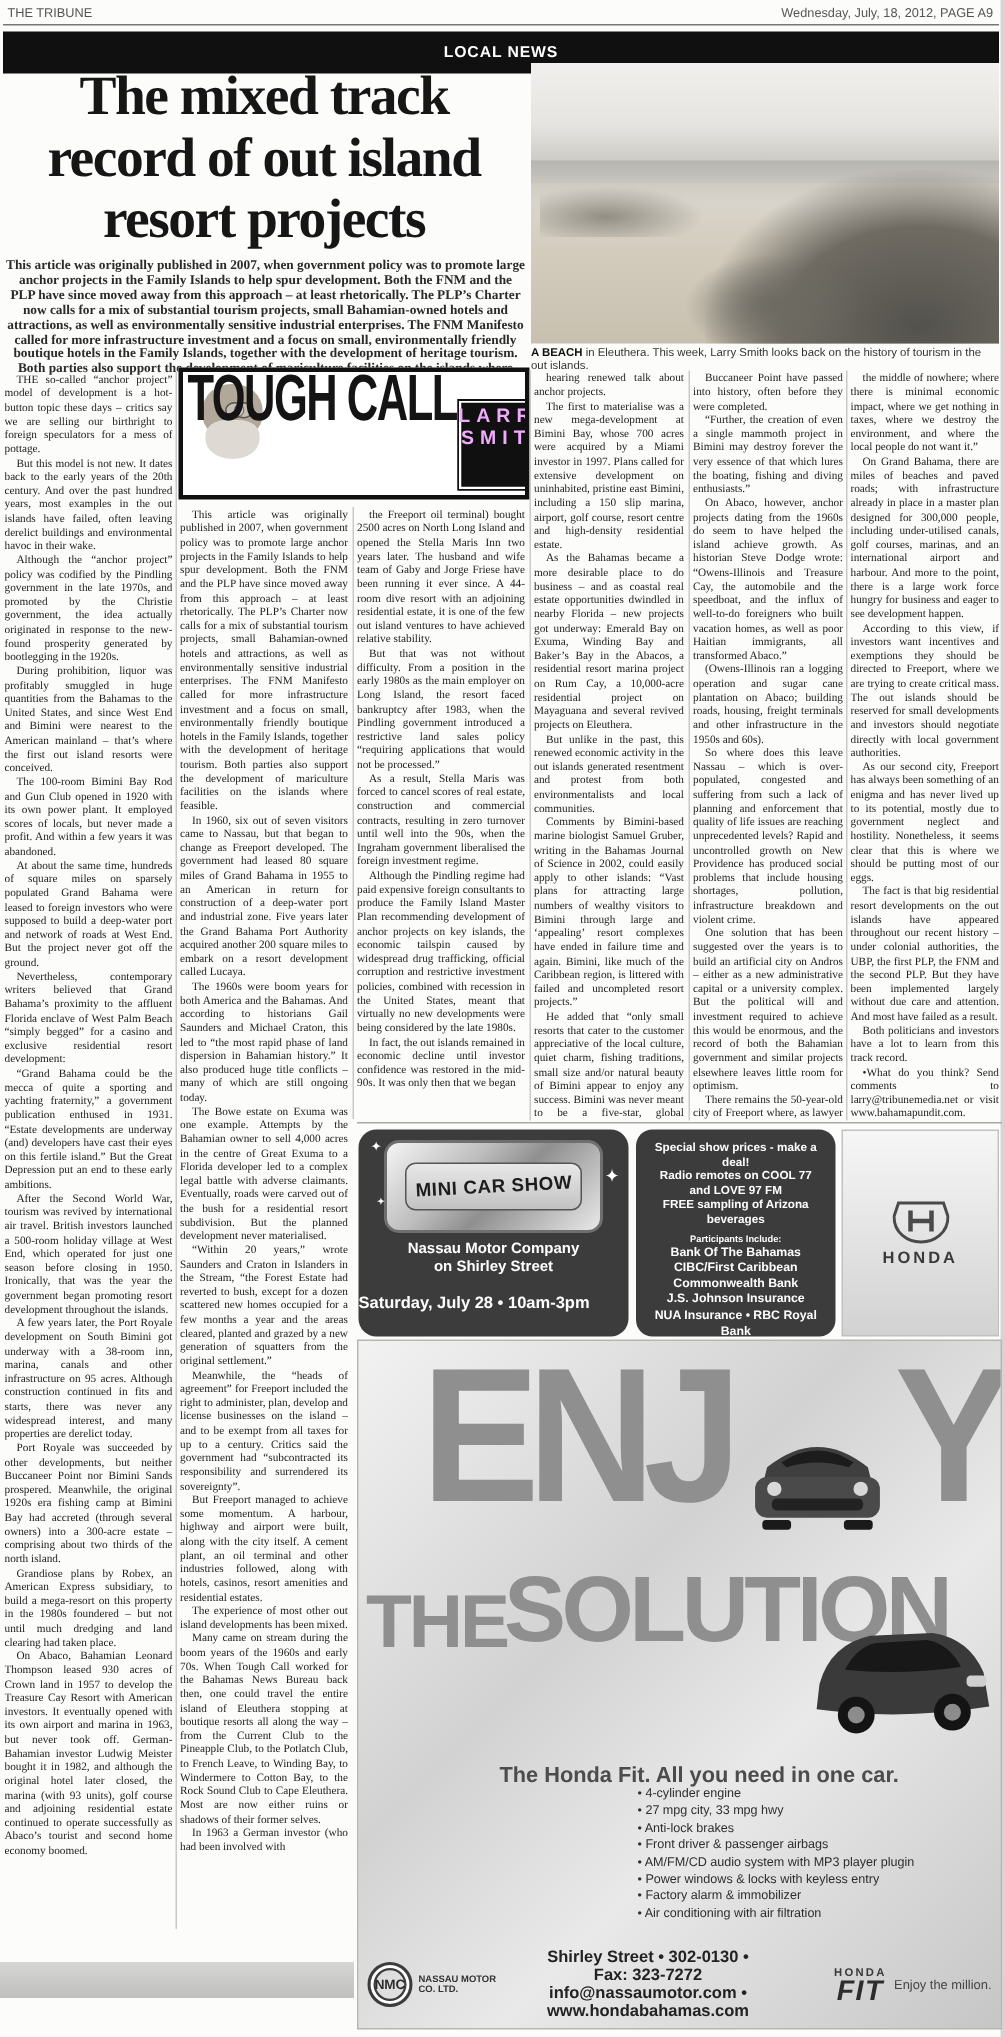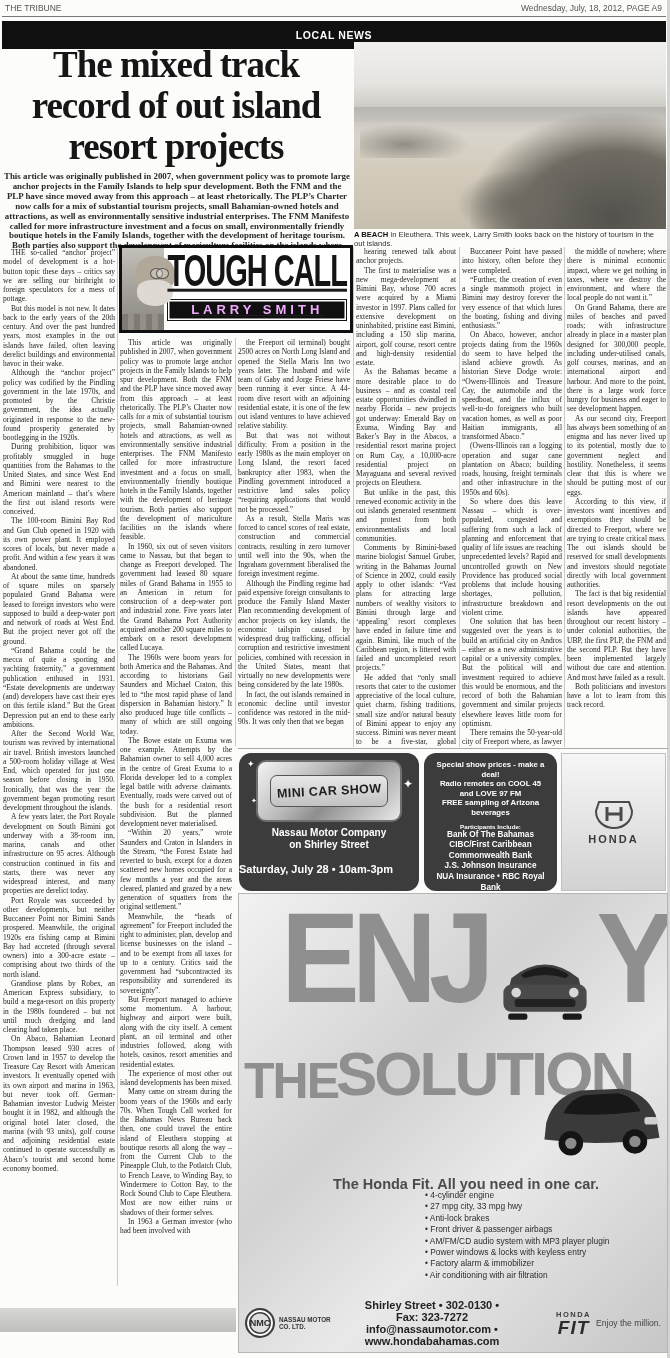--- a/index.html
+++ b/index.html
@@ -43,21 +43,21 @@
   .tc-photo{ position:relative; width:66px; background:linear-gradient(180deg,#c3c0ba 0%,#a7a49e 45%,#8b8882 100%); }
   .tc-head{ position:absolute; left:13px; top:8px; width:40px; height:36px; border-radius:48% 48% 42% 42%; background:#b2a89a; }
   .tc-glasses{ position:absolute; left:18px; top:20px; width:30px; height:9px;
                border-left:9px solid rgba(70,70,70,.0); }
   .tc-glasses::before,.tc-glasses::after{ content:""; position:absolute; top:0; width:11px; height:9px;
                border:1.5px solid #55524e; border-radius:50%; background:rgba(255,255,255,.25); }
   .tc-glasses::before{ left:1px; } .tc-glasses::after{ right:1px; }
   .tc-beard{ position:absolute; left:15px; top:32px; width:36px; height:26px; border-radius:38% 38% 50% 50%; background:#dedad3; }
   .tc-shirt{ position:absolute; left:0; bottom:0; width:100%; height:16px;
              background:repeating-linear-gradient(90deg,#7e7b75 0 6px,#949089 6px 12px); }
-  .tc-right{ flex:1; display:flex; flex-direction:column; justify-content:flex-start; padding:2px 3px 3px 3px;text-decoration:underline; }
+  .tc-right{ flex:1; display:flex; flex-direction:row; justify-content:flex-start; padding:2px 3px 3px 3px; }
   .tc-title{ font-family:"Liberation Sans",sans-serif; font-weight:bold; font-size:29px; letter-spacing:-1px;
              color:#141414; text-align:center; transform:scaleY(1.5); transform-origin:50% 20%; white-space:nowrap; }
   .tc-bar{ margin-top:16px; background:#101010; color:#f0abfc; border:1px solid #101010; box-shadow:inset 0 0 0 1.5px #fff;
            font-family:"Liberation Sans",sans-serif; font-weight:bold; font-size:13px; letter-spacing:4px;
            text-align:center; padding:2px 0 3px; }
 
   
   .col{ position:absolute; font-size:7.5px; line-height:9.25px; text-align:justify; overflow:hidden; color:#1d1d1d; }
   .col p{ text-indent:8px; }
   .c1{ left:3px;   top:248px; width:112px; height:1040px; }
@@ -83,21 +83,21 @@
   .badge{ position:absolute; left:17px; top:7px; width:146px; height:62px; border-radius:10px;
           background:linear-gradient(135deg,#f5f5f5 0%,#bdbdbd 35%,#8f8f8f 55%,#e9e9e9 100%);
           border:2px solid #6f6f6f; display:flex; align-items:center; justify-content:center; }
   .badge-inner{ border:1.5px solid #555; border-radius:7px; padding:8px 6px; background:linear-gradient(180deg,#e8e8e8,#c2c2c2); }
   .badge-text{ font-weight:bold; font-size:12.5px; color:#1d1d1d; letter-spacing:.4px; transform:rotate(-3deg); display:block; }
   .sparkle{ position:absolute; color:#fff; font-size:9px; }
   .sp1{ left:8px; top:6px; } .sp2{ right:6px; top:24px; font-size:12px; } .sp3{ left:12px; top:44px; font-size:7px; }
   .csa-venue{ position:absolute; top:74px; left:0; width:100%; text-align:center; font-weight:bold;
               font-size:10px; line-height:12px; }
   .csa-when{ position:absolute; top:110px; left:0; width:100%; text-align:left; font-weight:bold; font-size:11px; }
-  .csa-mid{ left:424px; top:753px; width:133px; height:138px; padding:7px 4px 4px; text-align:center; }
+  .csa-mid{ left:424px; top:753px; width:133px; height:138px; padding:7px 4px 4px; text-align:center;border-radius:11px; }
   .csa-promo{ font-weight:bold; font-size:7.8px; line-height:9.6px; }
   .csa-label{ margin-top:5px; font-weight:bold; font-size:6.2px; }
   .csa-parts div{ font-weight:bold; font-size:8.2px; line-height:10.6px; }
   .csa-honda{ position:absolute; left:561px; top:753px; width:105px; height:138px;
               background:linear-gradient(180deg,#f6f6f6,#d2d2d2); border:1px solid #c0c0c0;
               display:flex; flex-direction:column; align-items:center; justify-content:center; gap:3px; }
   .h-mark{ width:38px; height:30px; }
   .h-word{ font-family:"Liberation Sans",sans-serif; font-weight:bold; font-size:11px; letter-spacing:2px; color:#3a3a3a; }
 
   
@@ -168,20 +168,21 @@
     </div>
   </div>
 
   <div class="col c1">
       <p>THE so-called “anchor project” model of development is a hot-button topic these days – critics say we are selling our birthright to foreign speculators for a mess of pottage.</p>
       <p>But this model is not new. It dates back to the early years of the 20th century. And over the past hundred years, most examples in the out islands have failed, often leaving derelict buildings and environmental havoc in their wake.</p>
       <p>Although the “anchor project” policy was codified by the Pindling government in the late 1970s, and promoted by the Christie government, the idea actually originated in response to the new-found prosperity generated by bootlegging in the 1920s.</p>
       <p>During prohibition, liquor was profitably smuggled in huge quantities from the Bahamas to the United States, and since West End and Bimini were nearest to the American mainland – that’s where the first out island resorts were conceived.</p>
       <p>The 100-room Bimini Bay Rod and Gun Club opened in 1920 with its own power plant. It employed scores of locals, but never made a profit. And within a few years it was abandoned.</p>
       <p>At about the same time, hundreds of square miles on sparsely populated Grand Bahama were leased to foreign investors who were supposed to build a deep-water port and network of roads at West End. But the project never got off the ground.</p>
+      <p>Nevertheless, contemporary writers believed that Grand Bahama’s proximity to the affluent Florida enclave of West Palm Beach “simply begged” for a casino and exclusive residential resort development:</p>
       <p>“Grand Bahama could be the mecca of quite a sporting and yachting fraternity,” a government publication enthused in 1931. “Estate developments are underway (and) developers have cast their eyes on this fertile island.” But the Great Depression put an end to these early ambitions.</p>
       <p>After the Second World War, tourism was revived by international air travel. British investors launched a 500-room holiday village at West End, which operated for just one season before closing in 1950. Ironically, that was the year the government began promoting resort development throughout the islands.</p>
       <p>A few years later, the Port Royale development on South Bimini got underway with a 38-room inn, marina, canals and other infrastructure on 95 acres. Although construction continued in fits and starts, there was never any widespread interest, and many properties are derelict today.</p>
       <p>Port Royale was succeeded by other developments, but neither Buccaneer Point nor Bimini Sands prospered. Meanwhile, the original 1920s era fishing camp at Bimini Bay had accreted (through several owners) into a 300-acre estate – comprising about two thirds of the north island.</p>
       <p>Grandiose plans by Robex, an American Express subsidiary, to build a mega-resort on this property in the 1980s foundered – but not until much dredging and land clearing had taken place.</p>
       <p>On Abaco, Bahamian Leonard Thompson leased 930 acres of Crown land in 1957 to develop the Treasure Cay Resort with American investors. It eventually opened with its own airport and marina in 1963, but never took off. German-Bahamian investor Ludwig Meister bought it in 1982, and although the original hotel later closed, the marina (with 93 units), golf course and adjoining residential estate continued to operate successfully as Abaco’s tourist and second home economy boomed.</p>
     </div>
   <div class="col c2">
       <p>This article was originally published in 2007, when government policy was to promote large anchor projects in the Family Islands to help spur development. Both the FNM and the PLP have since moved away from this approach – at least rhetorically. The PLP’s Charter now calls for a mix of substantial tourism projects, small Bahamian-owned hotels and attractions, as well as environmentally sensitive industrial enterprises. The FNM Manifesto called for more infrastructure investment and a focus on small, environmentally friendly boutique hotels in the Family Islands, together with the development of heritage tourism. Both parties also support the development of mariculture facilities on the islands where feasible.</p>
       <p>In 1960, six out of seven visitors came to Nassau, but that began to change as Freeport developed. The government had leased 80 square miles of Grand Bahama in 1955 to an American in return for construction of a deep-water port and industrial zone. Five years later the Grand Bahama Port Authority acquired another 200 square miles to embark on a resort development called Lucaya.</p>
@@ -214,24 +215,25 @@
       <p>“Further, the creation of even a single mammoth project in Bimini may destroy forever the very essence of that which lures the boating, fishing and diving enthusiasts.”</p>
       <p>On Abaco, however, anchor projects dating from the 1960s do seem to have helped the island achieve growth. As historian Steve Dodge wrote: “Owens-Illinois and Treasure Cay, the automobile and the speedboat, and the influx of well-to-do foreigners who built vacation homes, as well as poor Haitian immigrants, all transformed Abaco.”</p>
       <p>(Owens-Illinois ran a logging operation and sugar cane plantation on Abaco; building roads, housing, freight terminals and other infrastructure in the 1950s and 60s).</p>
       <p>So where does this leave Nassau – which is over-populated, congested and suffering from such a lack of planning and enforcement that quality of life issues are reaching unprecedented levels? Rapid and uncontrolled growth on New Providence has produced social problems that include housing shortages, pollution, infrastructure breakdown and violent crime.</p>
       <p>One solution that has been suggested over the years is to build an artificial city on Andros – either as a new administrative capital or a university complex. But the political will and investment required to achieve this would be enormous, and the record of both the Bahamian government and similar projects elsewhere leaves little room for optimism.</p>
       <p>There remains the 50-year-old city of Freeport where, as lawyer Fred Smith says, we could drop hundreds of million of dollars to good effect: “Not on a small cay in</p>
     </div>
   <div class="col c6">
       <p>the middle of nowhere; where there is minimal economic impact, where we get nothing in taxes, where we destroy the environment, and where the local people do not want it.”</p>
       <p>On Grand Bahama, there are miles of beaches and paved roads; with infrastructure already in place in a master plan designed for 300,000 people, including under-utilised canals, golf courses, marinas, and an international airport and harbour. And more to the point, there is a large work force hungry for business and eager to see development happen.</p>
+      <p>According to this view, if investors want incentives and exemptions they should be directed to Freeport, where we are trying to create critical mass. The out islands should be reserved for small developments and investors should negotiate directly with local government authorities.</p>
       <p>As our second city, Freeport has always been something of an enigma and has never lived up to its potential, mostly due to government neglect and hostility. Nonetheless, it seems clear that this is where we should be putting most of our eggs.</p>
-      <p>According to this view, if investors want incentives and exemptions they should be directed to Freeport, where we are trying to create critical mass. The out islands should be reserved for small developments and investors should negotiate directly with local government authorities.</p>
       <p>The fact is that big residential resort developments on the out islands have appeared throughout our recent history – under colonial authorities, the UBP, the first PLP, the FNM and the second PLP. But they have been implemented largely without due care and attention. And most have failed as a result.</p>
       <p>Both politicians and investors have a lot to learn from this track record.</p>
+      <p>•What do you think? Send comments to larry@tribunemedia.net or visit www.bahamapundit.com.</p>
     </div>
 
   <div class="vrule r1"></div>
   <div class="vrule r2"></div>
   <div class="vrule r3"></div>
   <div class="vrule r4"></div>
   <div class="vrule r5"></div>
   <div class="ad-toprule"></div>
   <div class="bottom-strip"></div>
 
@@ -246,21 +248,21 @@
     <span class="sparkle sp3">✦</span>
     <div class="csa-venue">
       <div>Nassau Motor Company</div>
       <div>on Shirley Street</div>
     </div>
     <div class="csa-when">Saturday, July 28 • 10am-3pm</div>
   </div>
 
   <div class="csa-box csa-mid">
     <div class="csa-promo">Special show prices - make a deal!</div>
-    <div class="csa-promo">Radio remotes on COOL 45</div>
+    <div class="csa-promo">Radio remotes on COOL 77</div>
     <div class="csa-promo">and LOVE 97 FM</div>
     <div class="csa-promo">FREE sampling of Arizona beverages</div>
     <div class="csa-label">Participants Include:</div>
     <div class="csa-parts">
         <div>Bank Of The Bahamas</div>
         <div>CIBC/First Caribbean</div>
         <div>Commonwealth Bank</div>
         <div>J.S. Johnson Insurance</div>
         <div>NUA Insurance • RBC Royal Bank</div>
       </div>

